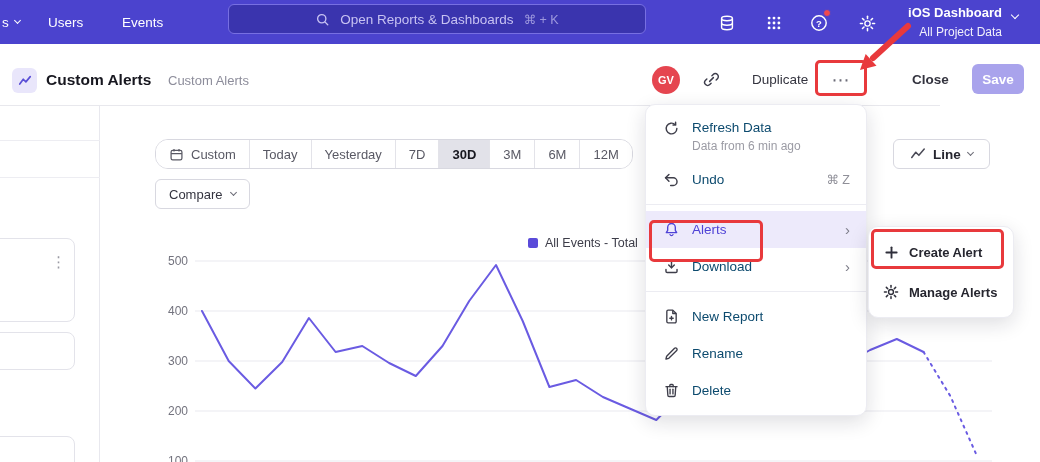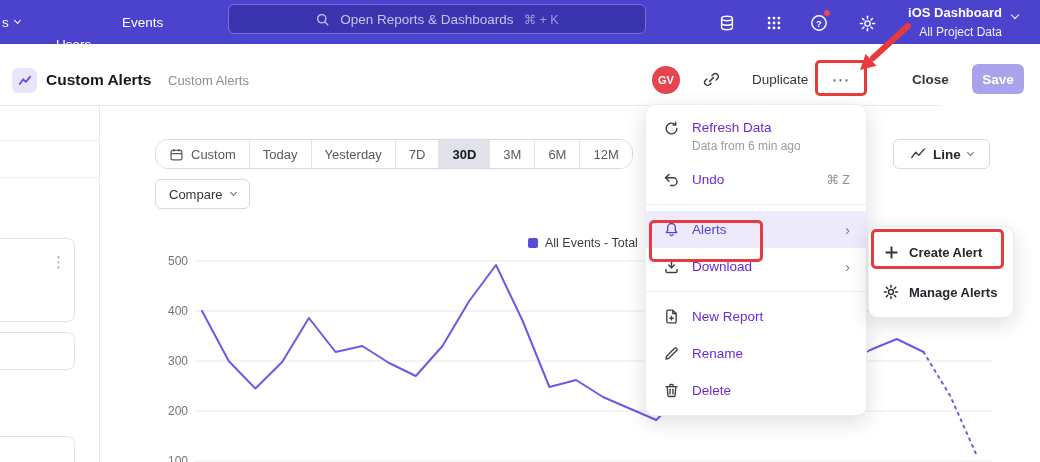--- a/index.html
+++ b/index.html
@@ -55,21 +55,21 @@
   .ytick { position:absolute; right:0; font-size:12px; color:#73737e; }
   #chart-svg { position:absolute; left:192px; top:250px; z-index:2; }
   .gridline { stroke:#e9e9ef; stroke-width:1; }
   #line-solid { fill:none; stroke:#6a5be2; stroke-width:2; stroke-linejoin:round; stroke-linecap:round; }
   #line-dashed { fill:none; stroke:#6a5be2; stroke-width:2; stroke-dasharray:2 5; stroke-linecap:round; }
 
   
   .menu { position:absolute; left:645px; top:104px; width:222px; background:#fff; border:1px solid #ececf2; border-radius:10px; box-shadow:0 6px 20px rgba(20,20,40,.14); z-index:40; padding:6px 0; }
   .mi { display:flex; align-items:center; padding:10px 16px; cursor:pointer; }
   .mi .micon { width:18px; display:flex; justify-content:center; margin-right:12px; color:#3e3e4a; flex:none; }
-  .mi .mlabel { font-size:13.5px; color:#6d28d9; }
+  .mi .mlabel { font-size:13.5px; color:#0c4a6e; }
   .mi .spacer { flex:1; }
   .mi .mshort { font-size:12.5px; color:#8f8f98; }
   .mi .marrow { font-size:15px; color:#7c7c88; }
   .mi.two-line { align-items:flex-start; padding:9px 16px 8px; }
   .mi .msub { font-size:12px; color:#9b9ba4; margin-top:4px; }
   .mdiv { height:1px; background:#ececf2; margin:6px 0; }
   .mi.highlight { background:#edeafb; }
   .mi.highlight .micon, .mi.highlight .mlabel { color:#4f43d6; }
 
   
@@ -85,21 +85,21 @@
 </head>
 <body>
 
 <div id="app">
 
   <div class="topnav">
     <div class="tn-item" style="left:2px;">
       <span>s</span>
       <span class="chev small"></span>
     </div>
-    <div class="tn-item" style="left:56px;margin-top:22px;">
+    <div class="tn-item" style="left:48px;">
       <span>Users</span>
     </div>
     <div class="tn-item" style="left:122px;">
       <span>Events</span>
     </div>
 
     <div class="tn-search">
       <span style="display:flex;">
         <svg viewBox="0 0 20 20" width="15" height="15">
             <circle cx="9" cy="9" r="5.5" fill="none" stroke="currentColor" stroke-width="1.8"></circle>

